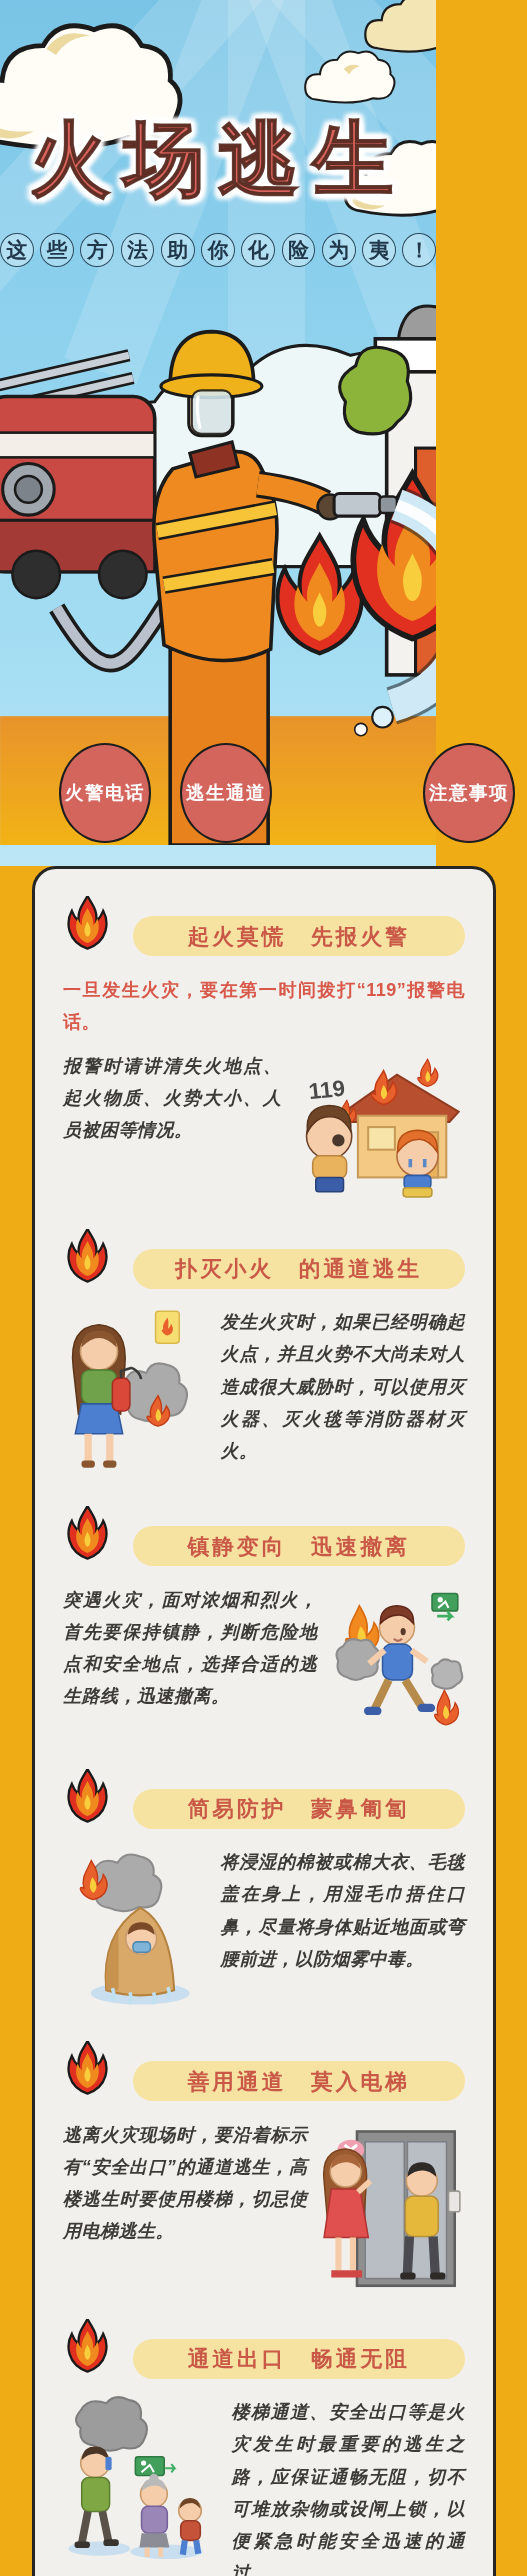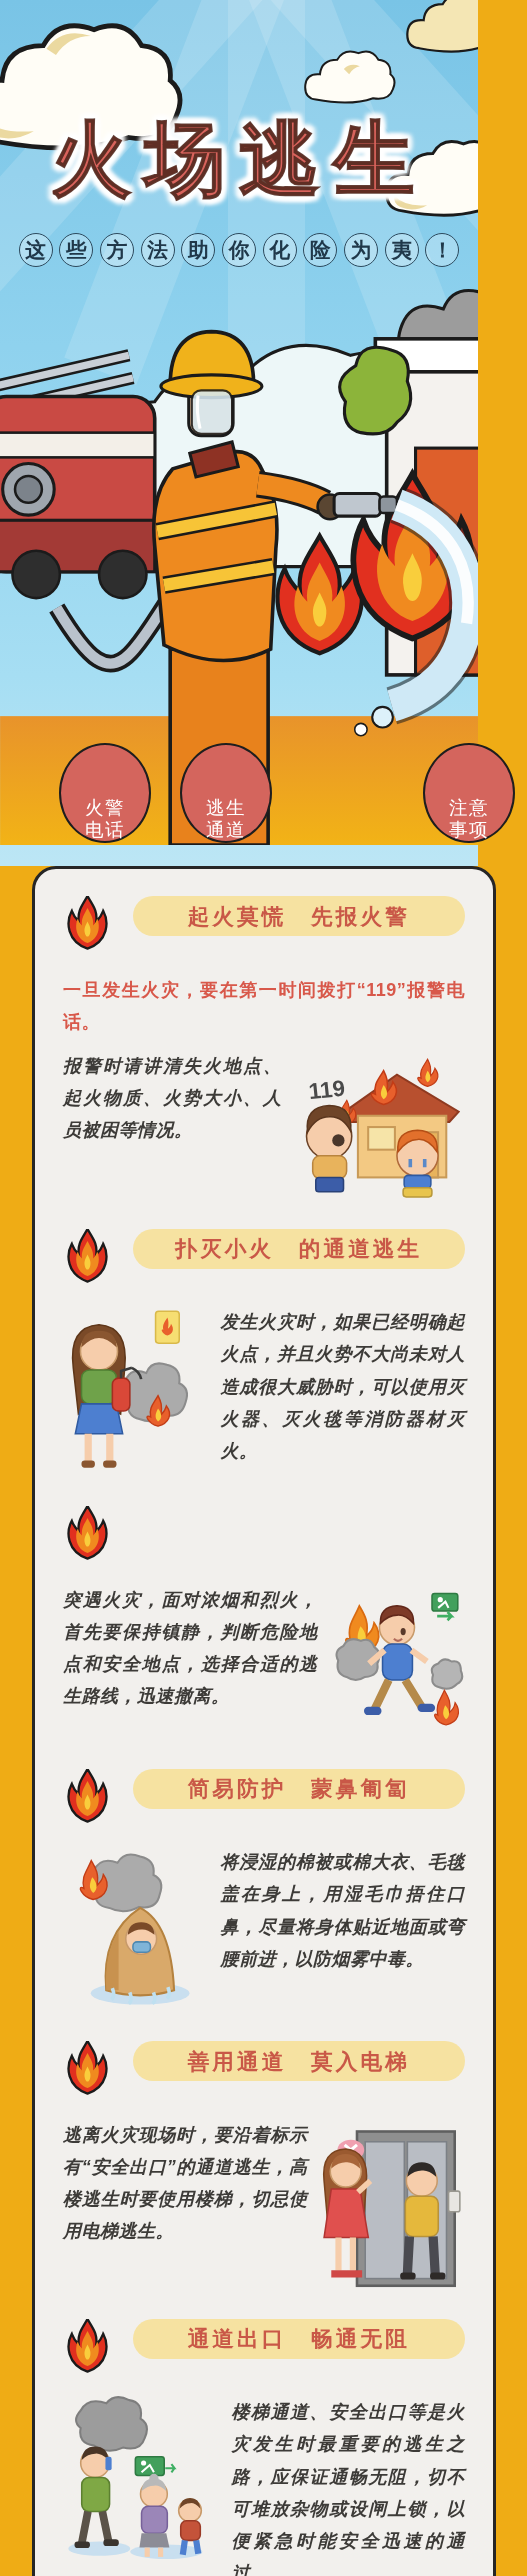--- a/index.html
+++ b/index.html
@@ -1,51 +1,51 @@
 <!DOCTYPE html>
 <html style="font-size:8.2px"><head>
 <meta charset="utf-8">
 <style>
   * { margin:0; padding:0; box-sizing:border-box; }
   html,body { width:528px; }
   body { font-family:"Liberation Sans","DejaVu Sans",sans-serif; }
   .poster { position:relative; width:528px; height:2814px; background:#EFAC15; overflow:hidden; }
 
   
-  .hero { position:absolute; top:0; left:0; width:478px; height:866px;
+  .hero { position:absolute; top:0; left:0; width:436px; height:866px;
           background:linear-gradient(180deg,#79C4E6 0%,#8FD2EE 40%,#A6DEF3 78%,#BCE6F5 100%); overflow:hidden; }
   .ray { position:absolute; top:-62px; left:228px; width:77px; height:464px;
          background:rgba(255,255,255,.15); transform-origin:top center; }
   .cloud-svg { position:absolute; }
 
   .poster-title { position:absolute; top:106px; width:100%; text-align:center;
     font-size:81px; font-weight:bold; color:#D8635C; letter-spacing:13.4px;
     -webkit-text-stroke:1.5px rgba(74,36,26,.85);
     text-shadow: 0 0 7.2px #fff, 5.2px 0 5.2px #fff, -5.2px 0 5.2px #fff, 0 5.2px 5.2px #fff,
                  0 -5.2px 5.2px #fff, 4.6px 4.6px 4.6px #fff, -4.6px -4.6px 4.6px #fff, 4.6px -4.6px 4.6px #fff, -4.6px 4.6px 4.6px #fff; }
   .subtitle { position:absolute; top:233px; width:100%; display:flex; justify-content:center; gap:6.7px; }
   .subtitle .ch { width:34px; height:34px; border:1.5px solid #2C4A5E; border-radius:50%;
     background:rgba(255,255,255,.25); color:#20384A; font-size:20.6px; font-weight:bold;
     display:flex; align-items:center; justify-content:center; }
 
   .hero-art { position:absolute; top:278px; left:0; }
 
   
   .badges { position:absolute; top:743px; left:0; width:528px; height:101px; }
   .badge { position:absolute; width:92px; height:100px; background:#D4655D;
-    border:2.6px solid #1E1E1E; border-radius:50%; display:flex; flex-direction:column;
-    align-items:center; justify-content:flex-end; color:#fff; font-weight:normal;
+    border:2.6px solid #1E1E1E; border-radius:50%; display:flex; 
+    align-items:center; justify-content:center; color:#fff; font-weight:bold;
     font-size:18.5px; line-height:1.18; letter-spacing:1.5px; }
 
   
   .card { position:absolute; top:866px; left:32px; width:464px; height:1923px;
     background:#F2F0ED; border:3.6px solid #262626; border-radius:24px;
     padding:27px 28px 20.6px 28px; overflow:hidden; }
   .sec + .sec { margin-top:28px; }
-  .sec-head { display:flex; align-items:flex-start; margin-bottom:17.5px;gap:36px; }
+  .sec-head { display:flex; align-items:flex-end; margin-bottom:17.5px;gap:36px; }
   .flame-ic { width:49px; height:60px; flex:0 0 auto; margin-right:-15.5px; position:relative; z-index:2; }
   .pill { flex:1; background:#F6E2A1; border-radius:23px; height:40px;
     display:flex; align-items:center; justify-content:center; }
   .pill h2 { font-size:21.6px; font-weight:bold; color:#C95847; letter-spacing:3.1px; }
   .para { font-size:18px; font-weight:bold; color:#3D3B38; line-height:1.78;
     letter-spacing:0.5px; text-align:justify; }
   .para.red { color:#D8584A; margin-bottom:12.4px; }
   .row { display:flex; gap:13.4px; align-items:flex-start; }
   .row .para { flex:1 1 auto;font-style:italic; }
   .illus { flex:0 0 auto; }
@@ -282,20 +282,23 @@
 
     <section class="sec">
       <div class="sec-head">
         <span class="flame-ic">
           <svg width="49" height="60" viewBox="0 0 200 260">
               <path d="M100 0 C78 40 56 62 62 110 C46 94 38 82 32 64 C6 112 10 196 100 228 C190 196 194 112 168 64 C162 82 154 94 138 110 C144 62 122 40 100 0 Z" fill="#E1301F" stroke="#1b1b1b" stroke-width="10"></path>
               <path d="M100 52 C86 80 72 96 76 128 C66 118 62 110 58 98 C42 134 52 188 100 204 C148 188 158 134 142 98 C138 110 134 118 124 128 C128 96 114 80 100 52 Z" fill="#F08A1F"></path>
               <path d="M100 110 C92 128 84 138 88 158 C92 182 108 182 112 158 C116 138 108 128 100 110 Z" fill="#F9CE3C"></path>
             </svg>
         </span>
+        <div class="pill">
+            <h2>镇静变向　迅速撤离</h2>
+          </div>
       </div>
       <div class="row">
         <p class="para">突遇火灾，面对浓烟和烈火，首先要保持镇静，判断危险地点和安全地点，选择合适的逃生路线，迅速撤离。</p>
         <div class="illus">
           <svg width="134" height="155" viewBox="0 0 260 300">
             <rect x="196" y="18" width="50" height="34" rx="5" fill="#42A05C" stroke="#2E7A42" stroke-width="3"></rect>
             <circle cx="212" cy="30" r="5" fill="#fff"></circle>
               <path d="M208 46 L222 34 L228 46" stroke="#fff" stroke-width="4" fill="none"></path>
             <path d="M206 62 L234 62 L226 54 M234 62 L226 70" stroke="#3FAF63" stroke-width="5" fill="none"></path>
 

